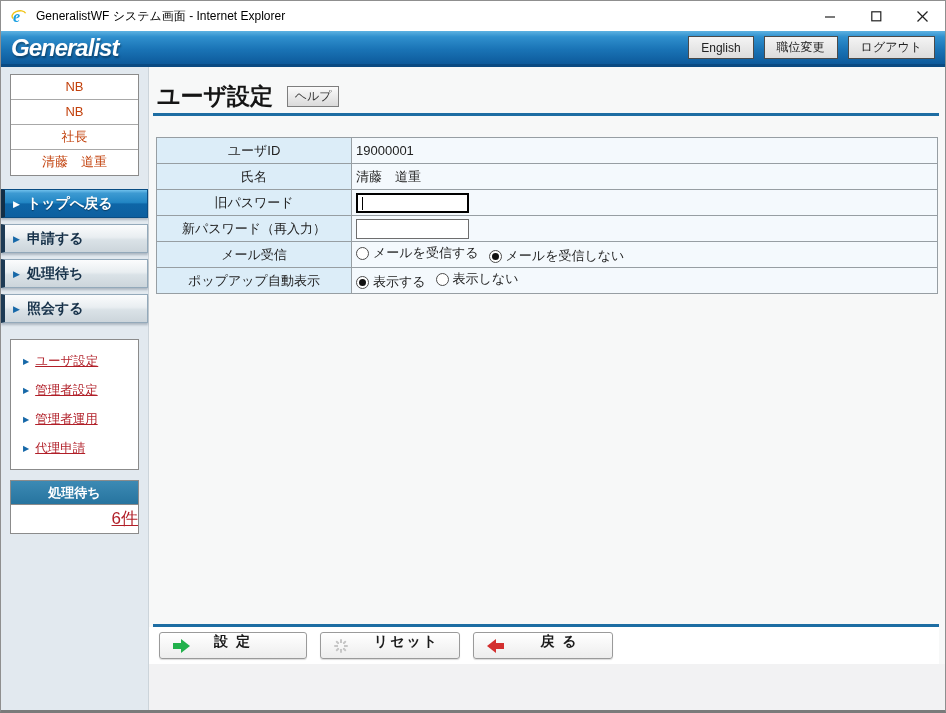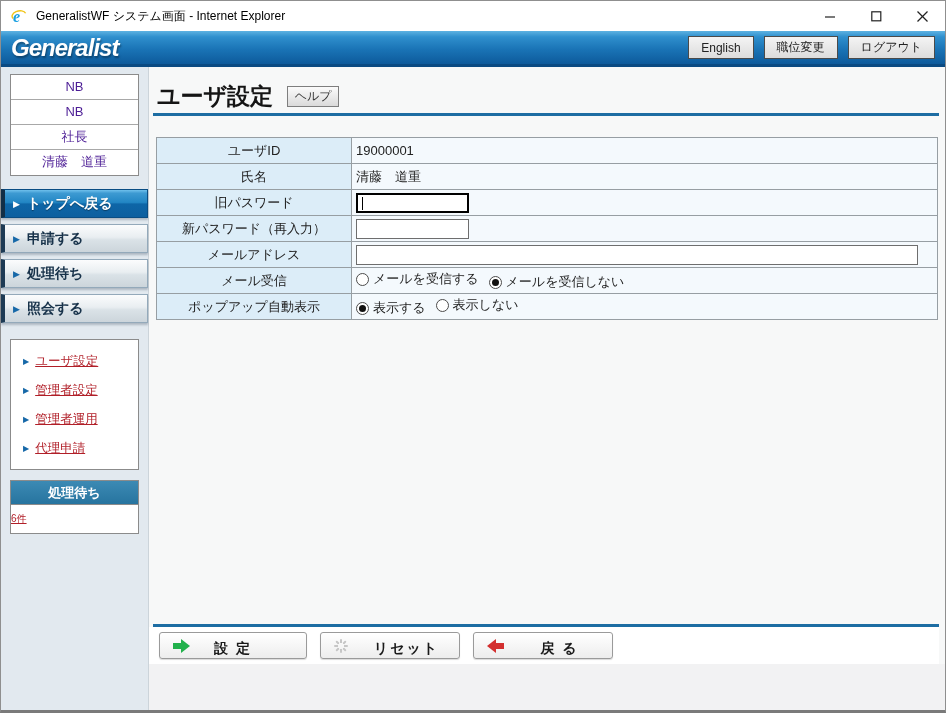--- a/index.html
+++ b/index.html
@@ -25,21 +25,21 @@
   .hdr-btn { min-width:62px; height:23px; padding:0 12px; font-size:12px; color:#222;
     background:linear-gradient(180deg,#f4f4f4,#dcdcdc); border:1px solid #4a4a4a; cursor:pointer;
     font-family:inherit; }
 
   
   .body { flex:1; display:flex; min-height:0; }
 
   
   .sidebar { width:148px; flex:0 0 148px; background:#e2e9ef; border-right:1px solid #ccd4da; }
   .profile-box { margin:7px 9px 0 9px; background:#fff; border:1px solid #8b8b8b; }
-  .profile-row { height:25px; line-height:24px; text-align:center; font-size:13px; color:#4c1d95;
+  .profile-row { height:25px; line-height:24px; text-align:center; font-size:13px; color:#c2410c;
     border-bottom:1px solid #a8a8a8; }
   .profile-row:last-child { border-bottom:none; }
   .nav { margin-top:13px; }
   .nav-btn { height:29px; margin-bottom:6px; display:flex; align-items:center; cursor:pointer;
     border:1px solid #93a9ba; border-left:4px solid #1d3a54;
     background:linear-gradient(180deg,#fbfcfd,#e9eef1 45%,#dae2e7 55%,#ccd5db);
     box-shadow:0 2px 2px rgba(110,125,140,.45); }
   .nav-btn .tri { font-size:9px; color:#1668a8; margin:0 7px 0 8px; }
   .nav-btn .nav-label { font-size:14px; font-weight:bold; color:#17324a; }
   .nav-btn.active { border:1px solid #0a4d83; border-left:4px solid #122f47;
@@ -49,21 +49,21 @@
 
   .links-box { margin:16px 9px 0 9px; background:#fff; border:1px solid #8b8b8b; padding:13px 0 10px 12px; }
   .link-row { display:flex; align-items:center; margin-bottom:12px; }
   .link-row:last-child { margin-bottom:2px; }
   .link-row .tri2 { font-size:8px; color:#1668a8; margin-right:6px; }
   .side-link { font-size:12.5px; color:#b11f28; text-decoration:underline; cursor:pointer; }
 
   .pending-box { margin:10px 9px 0 9px; background:#fff; border:1px solid #8b8b8b; }
   .pending-title { height:24px; line-height:23px; text-align:center; color:#fff; font-weight:bold; font-size:13px;
     background:linear-gradient(180deg,#3c8ab4,#27749f); border-bottom:1px solid #8b8b8b; }
-  .pending-count { display:block; height:28px; line-height:28px; text-align:left; font-size:10px;
+  .pending-count { display:block; height:28px; line-height:28px; text-align:right; font-size:17px;
     color:#b11f28; text-decoration:underline; cursor:pointer; }
 
   
   .main { flex:1; background:#f7f8f8; display:flex; flex-direction:column; min-width:0; }
   .page-head { padding:13px 0 0 8px; height:46px; flex:0 0 46px; display:flex; align-items:center; }
   .page-title { font-size:23px; font-weight:bold; color:#151515; }
   .help-btn { margin-left:14px; width:52px; height:21px; font-size:12px; color:#333;
     background:linear-gradient(180deg,#fbfbfb,#dadada); border:1px solid #7e7e7e; cursor:pointer;
     font-family:inherit; }
   .rule { height:3px; background:#1d6da3; margin:0 6px 0 4px; flex:0 0 3px; }
@@ -84,21 +84,21 @@
   .radio { width:13px; height:13px; border:1px solid #4c4c4c; border-radius:50%; background:#fff;
     display:inline-flex; align-items:center; justify-content:center; margin-right:4px; }
   .radio .dot { width:7px; height:7px; border-radius:50%; background:#111; display:none; }
   .radio.checked .dot { display:block; }
 
   .spacer { flex:1; }
 
   .button-strip { flex:0 0 37px; background:#fff; margin-right:6px; padding:5px 0 0 10px; display:flex; gap:13px; }
   .f-btn { position:relative; height:27px; border:1px solid #9a9a9a; border-radius:3px; cursor:pointer;
     background:linear-gradient(180deg,#ffffff,#ededed); box-shadow:0 1px 1px rgba(0,0,0,.15);
-    display:flex; align-items:flex-end; justify-content:center; font-family:inherit; }
+    display:flex; align-items:flex-start; justify-content:center; font-family:inherit; }
   .f-btn .f-label { font-size:14px; font-weight:bold; color:#1a1a1a; letter-spacing:2px; }
   .f-btn .f-icon { position:absolute; left:13px; top:50%; transform:translateY(-50%); }
   .f-btn.w1 { width:148px; } .f-btn.w2 { width:140px;padding-left:33px; }
   .arr { position:relative; display:block; width:17px; height:14px; }
   .arr .shaft { position:absolute; top:4px; width:8px; height:6px; }
   .arr .head { position:absolute; top:0; width:0; height:0; border-top:7px solid transparent; border-bottom:7px solid transparent; }
   .arr.right .shaft { left:0; } .arr.right .head { left:8px; border-left:9px solid; }
   .arr.left  .shaft { left:9px; } .arr.left .head { left:0; border-right:9px solid; }
   .spin { position:relative; display:block; width:14px; height:14px; }
   .spin i { position:absolute; left:6px; top:0; width:2px; height:14px; border-radius:1px;
@@ -215,24 +215,20 @@
               <th>氏名</th>
               <td><span class="cell-text">清藤　道重</span></td>
             </tr>
             <tr>
               <th>旧パスワード</th>
               <td><input class="txt-input focused" type="password" style=""></td>
             </tr>
             <tr>
               <th>新パスワード（再入力）</th>
               <td><input class="txt-input" type="password" style=""></td>
-            </tr>
-            <tr>
-              <th>メールアドレス</th>
-              <td><input class="txt-input email" type="text" style=""></td>
             </tr>
             <tr>
               <th>メール受信</th>
               <td><label class="radio-opt">
                   <span class="radio"></span>
                   <span>メールを受信する</span>
                 </label><label class="radio-opt">
                   <span class="radio checked">
                     <span class="dot"></span>
                   </span>

